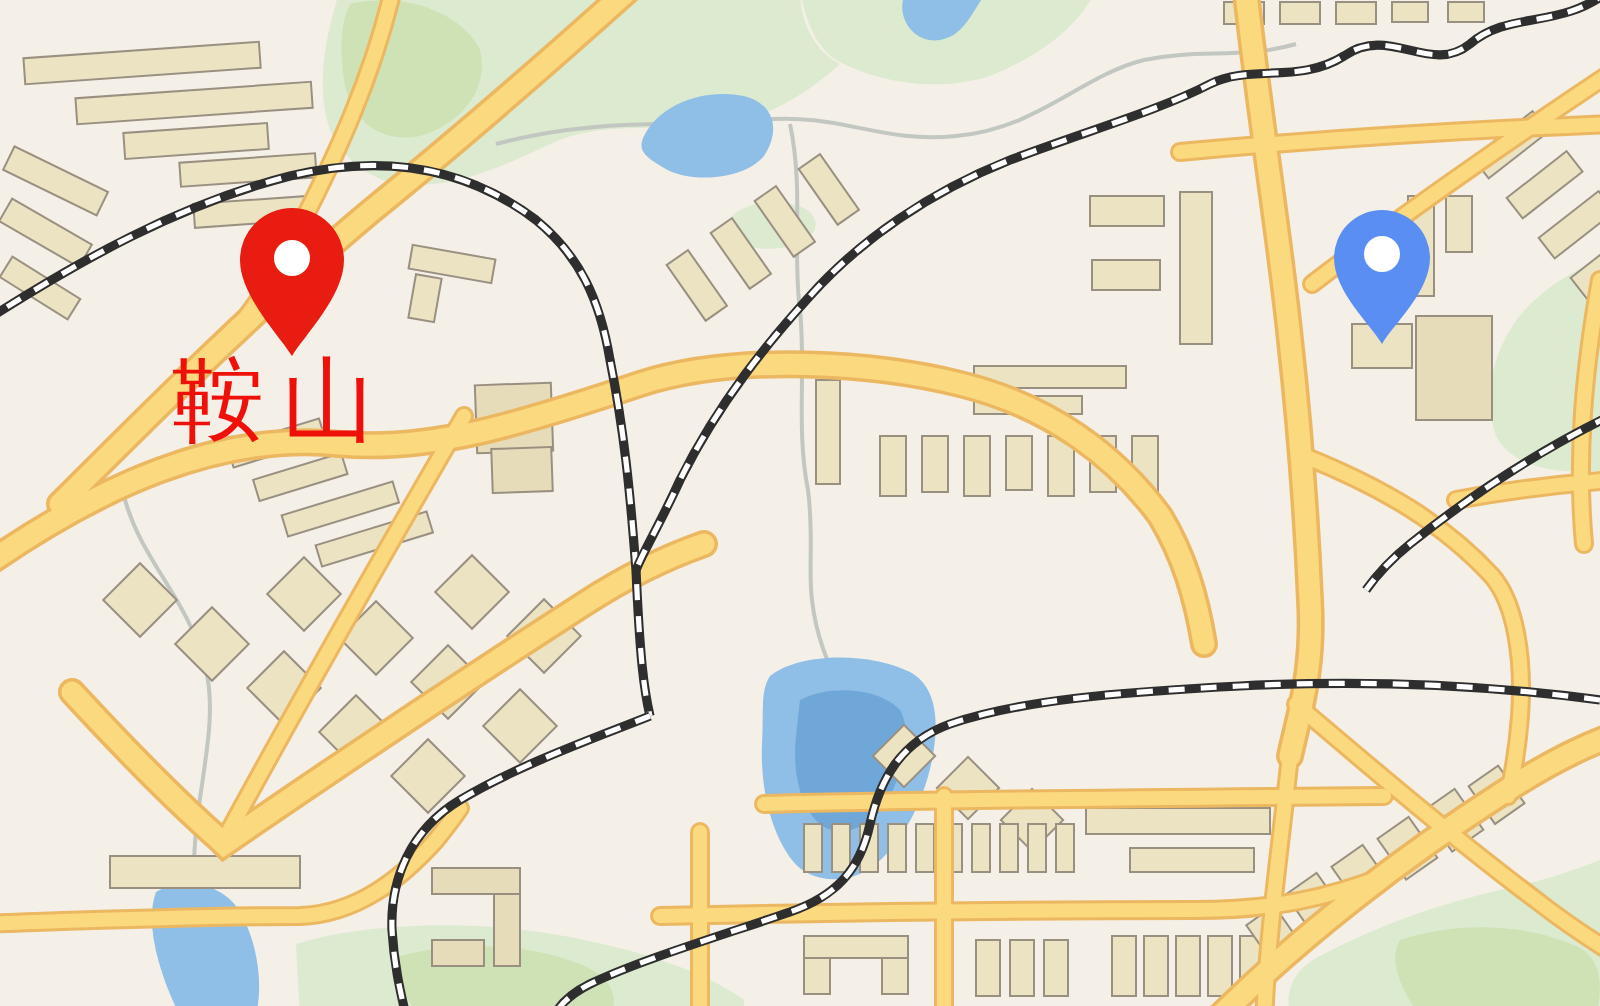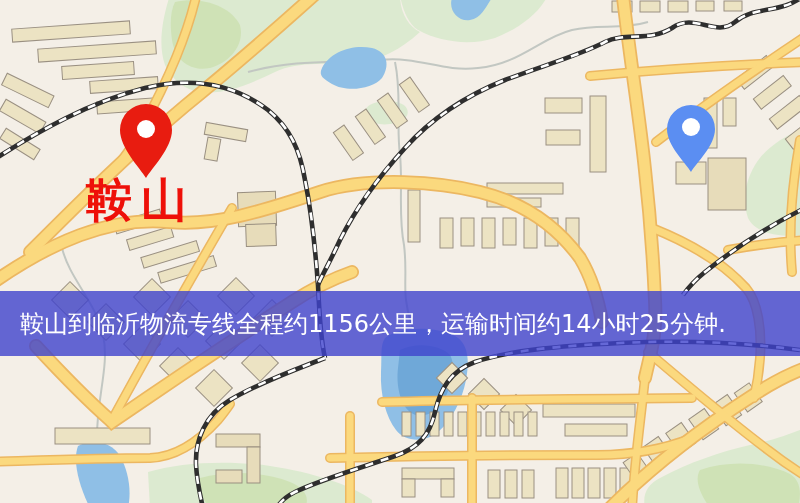--- a/index.html
+++ b/index.html
@@ -17,21 +17,21 @@
   .bld2{fill:#e7dcba;stroke:#998f80;stroke-width:1;}
   .road-casing path{fill:none;stroke:#ecb761;stroke-linecap:round;}
   .road-fill path{fill:none;stroke:#fbd97e;stroke-linecap:round;}
   .road-casing .major{stroke-width:14;}
   .road-fill   .major{stroke-width:10.5;}
   .road-casing .minor{stroke-width:10;}
   .road-fill   .minor{stroke-width:7;}
   .rail-bed{fill:none;stroke:#2e2e2e;stroke-width:4.6;}
   .rail-dash{fill:none;stroke:#ffffff;stroke-width:2.6;stroke-dasharray:8 8;}
 
-  .city-label{position:absolute;font-size:46px;line-height:46px;font-weight:700;letter-spacing:9px;white-space:nowrap;font-family:"DejaVu Sans",sans-serif;}
+  .city-label{position:absolute;font-size:46px;line-height:46px;font-weight:400;letter-spacing:9px;white-space:nowrap;font-family:"DejaVu Sans",sans-serif;}
   .city-label.origin{left:86px;top:177px;color:#ee1009;}
   .city-label.dest{left:642px;top:176px;color:#2a2fd9;}
 
   .banner{position:absolute;left:0;top:291px;width:800px;height:65px;
           background:rgba(62,66,205,0.80);display:flex;align-items:center;}
   .banner span{color:#ffffff;font-size:24px;padding-left:20px;white-space:nowrap;
                font-family:"DejaVu Sans",sans-serif;}
 </style>
 </head>
 <body>
@@ -232,16 +232,13 @@
       <circle cx="146" cy="129" r="9" fill="#ffffff"></circle>
     </g>
     <g>
       <path d="M691,172 C686,163 667,146 667,129 a24,24 0 1,1 48,0 C715,146 696,163 691,172 Z" fill="#5b8ef2"></path>
       <circle cx="691" cy="127" r="9" fill="#ffffff"></circle>
     </g>
   </svg>
 
   <div class="city-label origin">鞍山</div>
 
-  <div class="banner">
-    <span>鞍山到临沂物流专线全程约1156公里，运输时间约14小时25分钟.</span>
-  </div>
 </div>
 
 </body></html>

